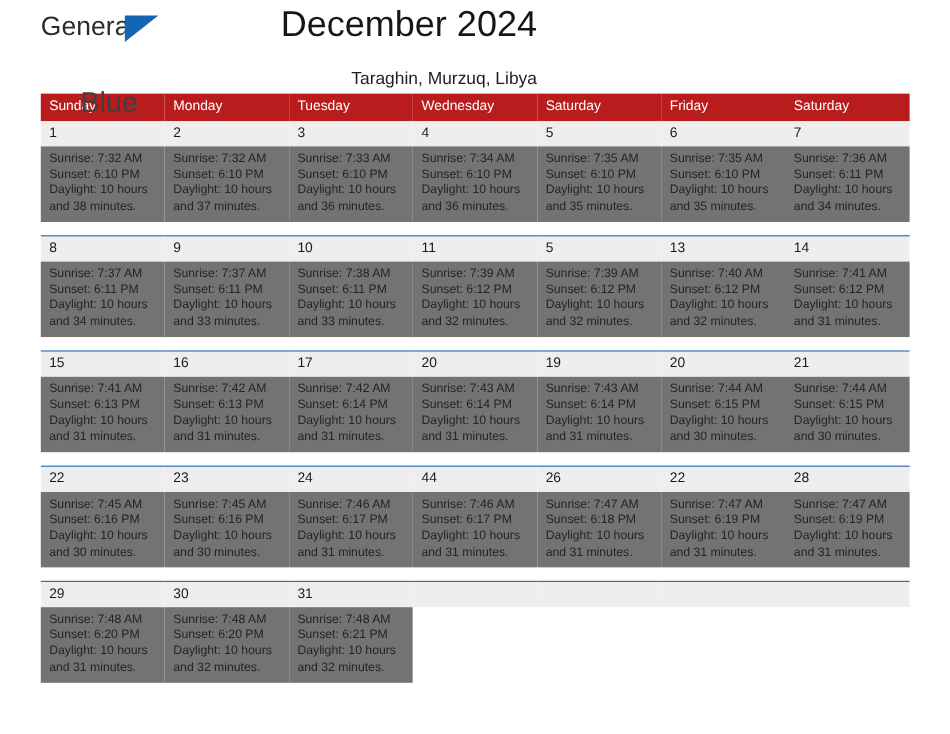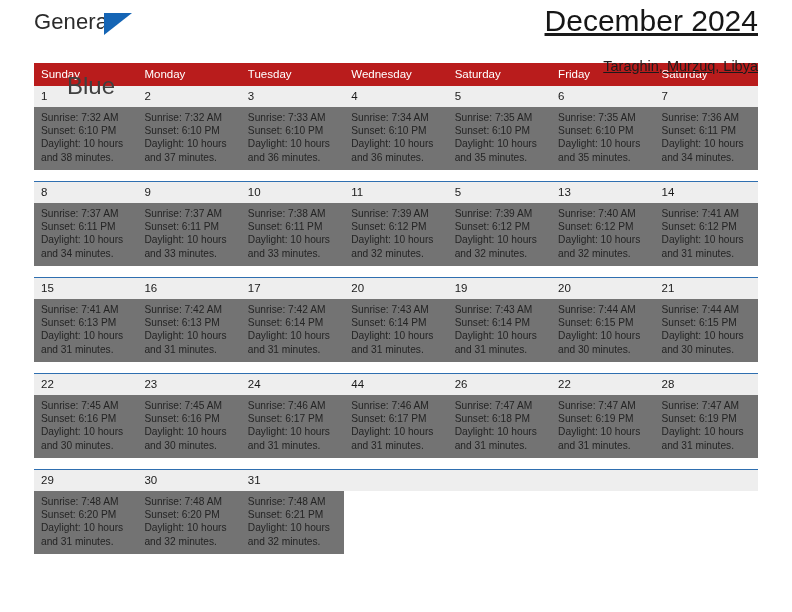--- a/index.html
+++ b/index.html
@@ -19,24 +19,24 @@
     position: relative;
     width: 792px;
     height: 612px;
     box-sizing: border-box;
     padding: 0 34px;
   }
 
   
   .header {
     position: relative;
-    height: 63px;
+    height: 78px;
     display: flex;
     align-items: flex-start;
-    justify-content: space-between;
+    justify-content: flex-start;
   }
 
   .brand {
     position: relative;
     margin-top: 9px;
     width: 200px;
     height: 56px;
   }
   .brand-line1 {
     position: absolute;
@@ -64,21 +64,20 @@
     font-size: 24px;
     color: #404040;
     line-height: 26px;
     white-space: nowrap;
     margin-top: 40px;
   }
 
   .titles {
     text-align: right;
     margin-top: 2px;
-    text-decoration: underline;
   }
   .month-title {
     font-size: 30px;
     font-weight: normal;
     color: #161616;
     line-height: 38px;
     white-space: nowrap;
   }
   .location {
     font-size: 14.5px;

